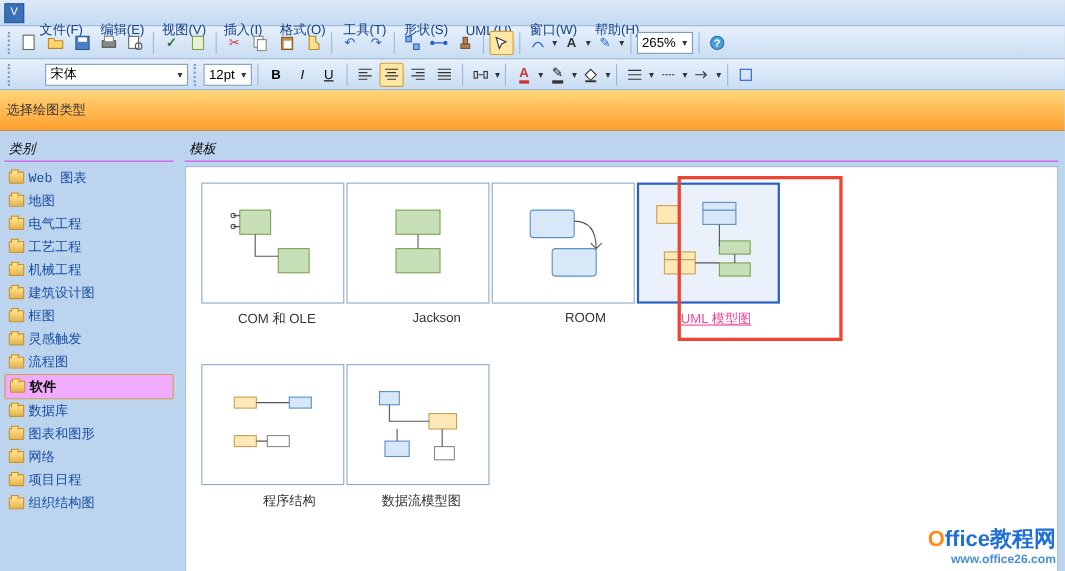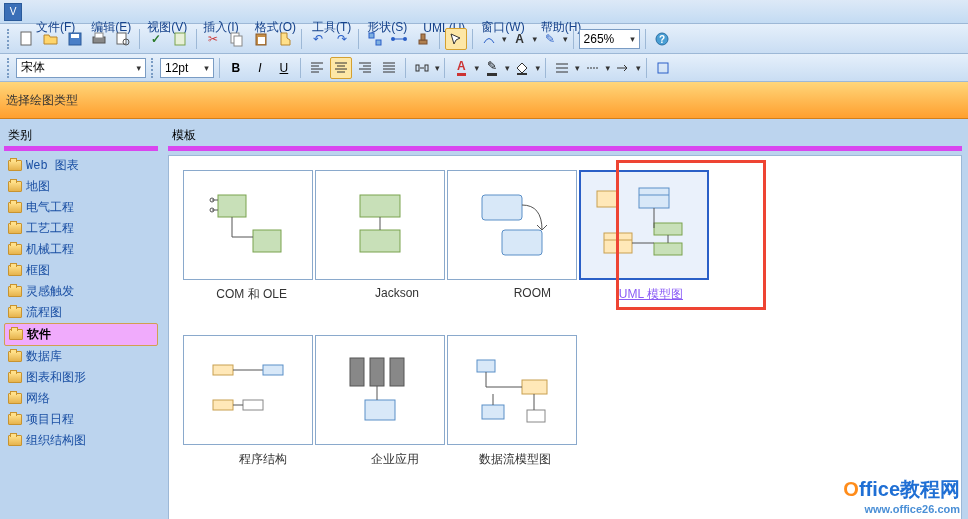--- a/index.html
+++ b/index.html
@@ -6,46 +6,46 @@
 body { width: 968px; height: 519px; background: #bcd4ee; overflow: hidden; font-size: 12px; position: relative; }
 
 .menubar { background: linear-gradient(#dde9f7,#c3dbf3); height: 24px; display: flex; align-items: center; padding: 0 4px; border-bottom: 1px solid #9db8d6; }
 .app-icon { width: 18px; height: 18px; background: #3b6fb7; margin-right: 6px; display:flex;align-items:center;justify-content:center;color:#fff;font-size:10px;border:1px solid #2a5a9a;}
 .menu-item { padding: 0 8px; color: #15428b; cursor: pointer; margin-top: 32px; }
 
 .toolbar { background: linear-gradient(#e6f0fb,#c9ddf3); height: 30px; display: flex; align-items: center; padding: 0 4px; border-bottom: 1px solid #9db8d6; gap: 2px; }
 .grip { width: 4px; height: 20px; border-left: 2px dotted #7a9cc4; margin: 0 3px; }
 .tb-btn { width: 22px; height: 22px; display: flex; align-items: center; justify-content: center; cursor: pointer; border-radius: 2px; }
 .sep { width: 1px; height: 20px; background: #9db8d6; margin: 0 3px; }
-.zoom-box { display:flex; align-items:center; background:#fff; border:1px solid #7a9cc4; height:20px; padding:0 4px; gap:16px;}
-.font-box { display:flex; align-items:center; background:#fff; border:1px solid #7a9cc4; height:20px; padding:0 4px; gap:6px; min-width:130px;}
+.zoom-box { display:flex; align-items:center; background:#fff; border:1px solid #7a9cc4; height:20px; padding:0 4px; gap:6px;}
+.font-box { display:flex; align-items:center; background:#fff; border:1px solid #7a9cc4; height:20px; padding:0 4px; gap:6px; min-width:130px;margin-left:25px;}
 
 .formatbar { background: linear-gradient(#e6f0fb,#c9ddf3); height: 28px; display:flex; align-items:center; padding:0 4px; border-bottom:1px solid #9db8d6; gap:2px;}
 
 .orange-header { background: linear-gradient(#ffd67a,#ff9f2e); height: 37px; display:flex; align-items:center; padding:0 6px; color:#333; font-size:12px; border-bottom:1px solid #d27f1b;}
 
 .content { display:flex; height: calc(519px - 24px - 30px - 28px - 22px); background:#bcd4ee;}
 .sidebar { width: 162px; padding: 6px 4px; }
-.section-hdr { font-size:12px; color:#000; padding:2px 4px; border-bottom:5px solid #d946ef; margin-bottom:4px;}
+.section-hdr { font-size:12px; color:#000; padding:2px 4px; border-bottom:1px solid #d946ef; margin-bottom:4px;font-style:italic;}
 .cat-list { list-style:none; }
 .cat-item { display:flex; align-items:center; gap:4px; padding:2px 4px; cursor:pointer;}
 .cat-item.selected { background:#f0abfc; border:1px solid #d0a050; border-radius:2px;}
 .folder-icon { width:14px; height:11px; background:linear-gradient(#ffe08a,#e6b34d); border:1px solid #c8932f; border-radius:1px; position:relative;}
 .folder-icon::before { content:""; position:absolute; top:-3px; left:1px; width:5px; height:3px; background:#ffe08a; border:1px solid #c8932f; border-bottom:none;}
 .cat-link { color:#1a4fa3; font-size:12px;font-family:Liberation Mono, monospace;}
 .cat-item.selected .cat-link { color:#000; font-weight:bold;}
 
 .main { flex:1; padding:6px; }
 .templates-area { background:#fff; border:1px solid #9db8d6; height:100%; padding:14px; overflow:auto;}
 .tpl-grid { display:flex; flex-wrap:wrap; gap:16px 28px;}
 .tpl { width:104px; text-align:right; cursor:pointer;}
 .tpl-thumb { width:130px; height:110px; background:#fff; border:1px solid #8aa9cc; display:flex; align-items:center; justify-content:center; margin-bottom:6px;}
 .tpl.selected .tpl-thumb { border:2px solid #2a5fc7; background:#eaf1fb;}
 .tpl-label { font-size:12px; color:#333;}
-.tpl.selected .tpl-label { color:#8b5cf6; text-decoration:underline;}
+.tpl.selected .tpl-label { color:#ec4899; text-decoration:underline;}
 .red-box { position:absolute; border:3px solid #e43; pointer-events:none;}
 
 .watermark { position:absolute; right:8px; bottom:4px; font-size:20px; font-weight:bold; color:#1f6fd4;}
 .watermark .o { color:#ff8c1a;}
 .watermark .sub { display:block; font-size:11px; font-weight:bold; color:#4a8fd6; text-align:right;}
 
 svg { display:block;}
 .drop-arrow{font-size:9px;color:#333;}
 </style>
 </head>
@@ -302,20 +302,24 @@
         <li class="cat-item">
           <span class="folder-icon"></span>
           <span class="cat-link">工艺工程</span>
         </li>
         <li class="cat-item">
           <span class="folder-icon"></span>
           <span class="cat-link">机械工程</span>
         </li>
         <li class="cat-item">
           <span class="folder-icon"></span>
+          <span class="cat-link">建筑设计图</span>
+        </li>
+        <li class="cat-item">
+          <span class="folder-icon"></span>
           <span class="cat-link">框图</span>
         </li>
         <li class="cat-item">
           <span class="folder-icon"></span>
           <span class="cat-link">灵感触发</span>
         </li>
         <li class="cat-item">
           <span class="folder-icon"></span>
           <span class="cat-link">流程图</span>
         </li>
@@ -407,32 +411,20 @@
                 <rect x="15" y="50" width="20" height="10" fill="#ffe8b8" stroke="#c8a050"></rect>
                 <rect x="45" y="50" width="20" height="10" fill="#fff" stroke="#888"></rect>
                 <path d="M35 55h10" stroke="#555"></path>
               </svg>
             </div>
             <div class="tpl-label">程序结构</div>
           </div>
           <div class="tpl">
             <div class="tpl-thumb">
               <svg width="100" height="80">
-                <rect x="20" y="8" width="14" height="28" fill="#888" stroke="#555"></rect>
-                <rect x="40" y="8" width="14" height="28" fill="#888" stroke="#555"></rect>
-                <rect x="60" y="8" width="14" height="28" fill="#888" stroke="#555"></rect>
-                <rect x="35" y="50" width="30" height="20" fill="#d8e8f8" stroke="#5a8fc7"></rect>
-                <path d="M47 36v14" stroke="#555"></path>
-              </svg>
-            </div>
-            <div class="tpl-label">企业应用</div>
-          </div>
-          <div class="tpl">
-            <div class="tpl-thumb">
-              <svg width="100" height="80">
                 <rect x="15" y="10" width="18" height="12" fill="#d8e8f8" stroke="#5a8fc7"></rect>
                 <rect x="60" y="30" width="25" height="14" fill="#ffe8b8" stroke="#c8a050"></rect>
                 <rect x="20" y="55" width="22" height="14" fill="#d8e8f8" stroke="#5a8fc7"></rect>
                 <rect x="65" y="60" width="18" height="12" fill="#fff" stroke="#888"></rect>
                 <path d="M24 22v15h36M31 44v11M72 44v16" stroke="#555" fill="none"></path>
               </svg>
             </div>
             <div class="tpl-label">数据流模型图</div>
           </div>
         </div>

